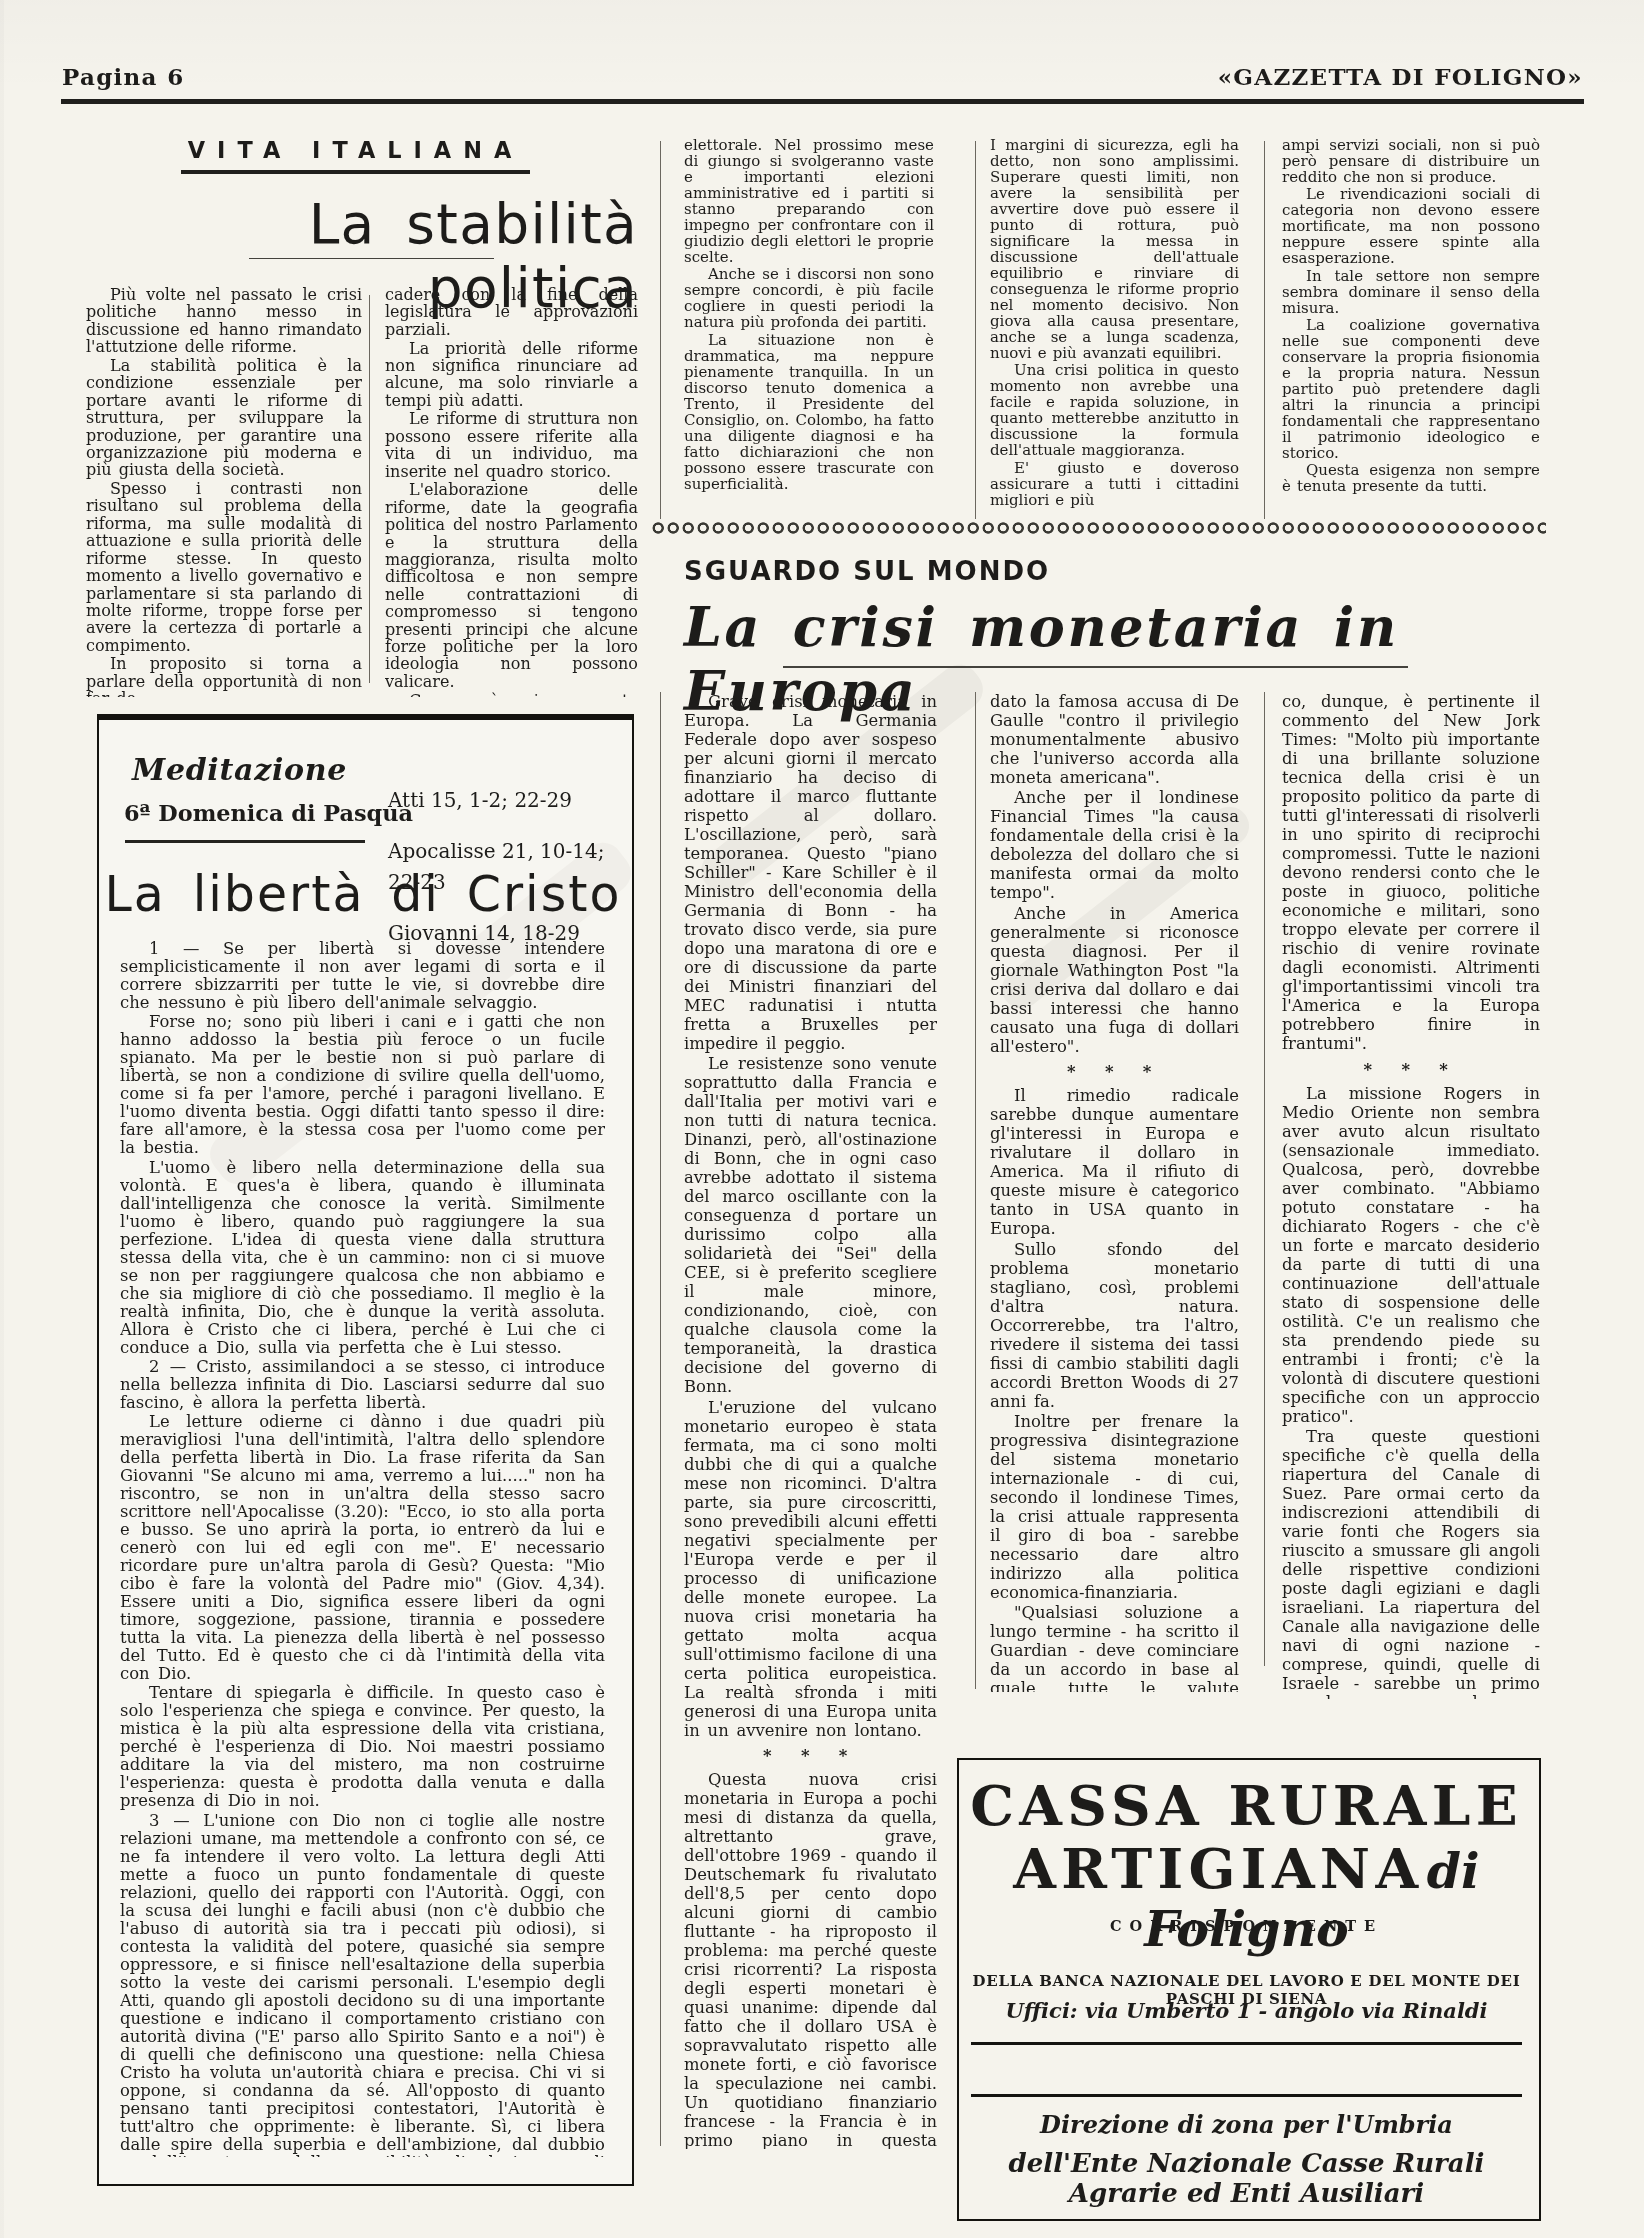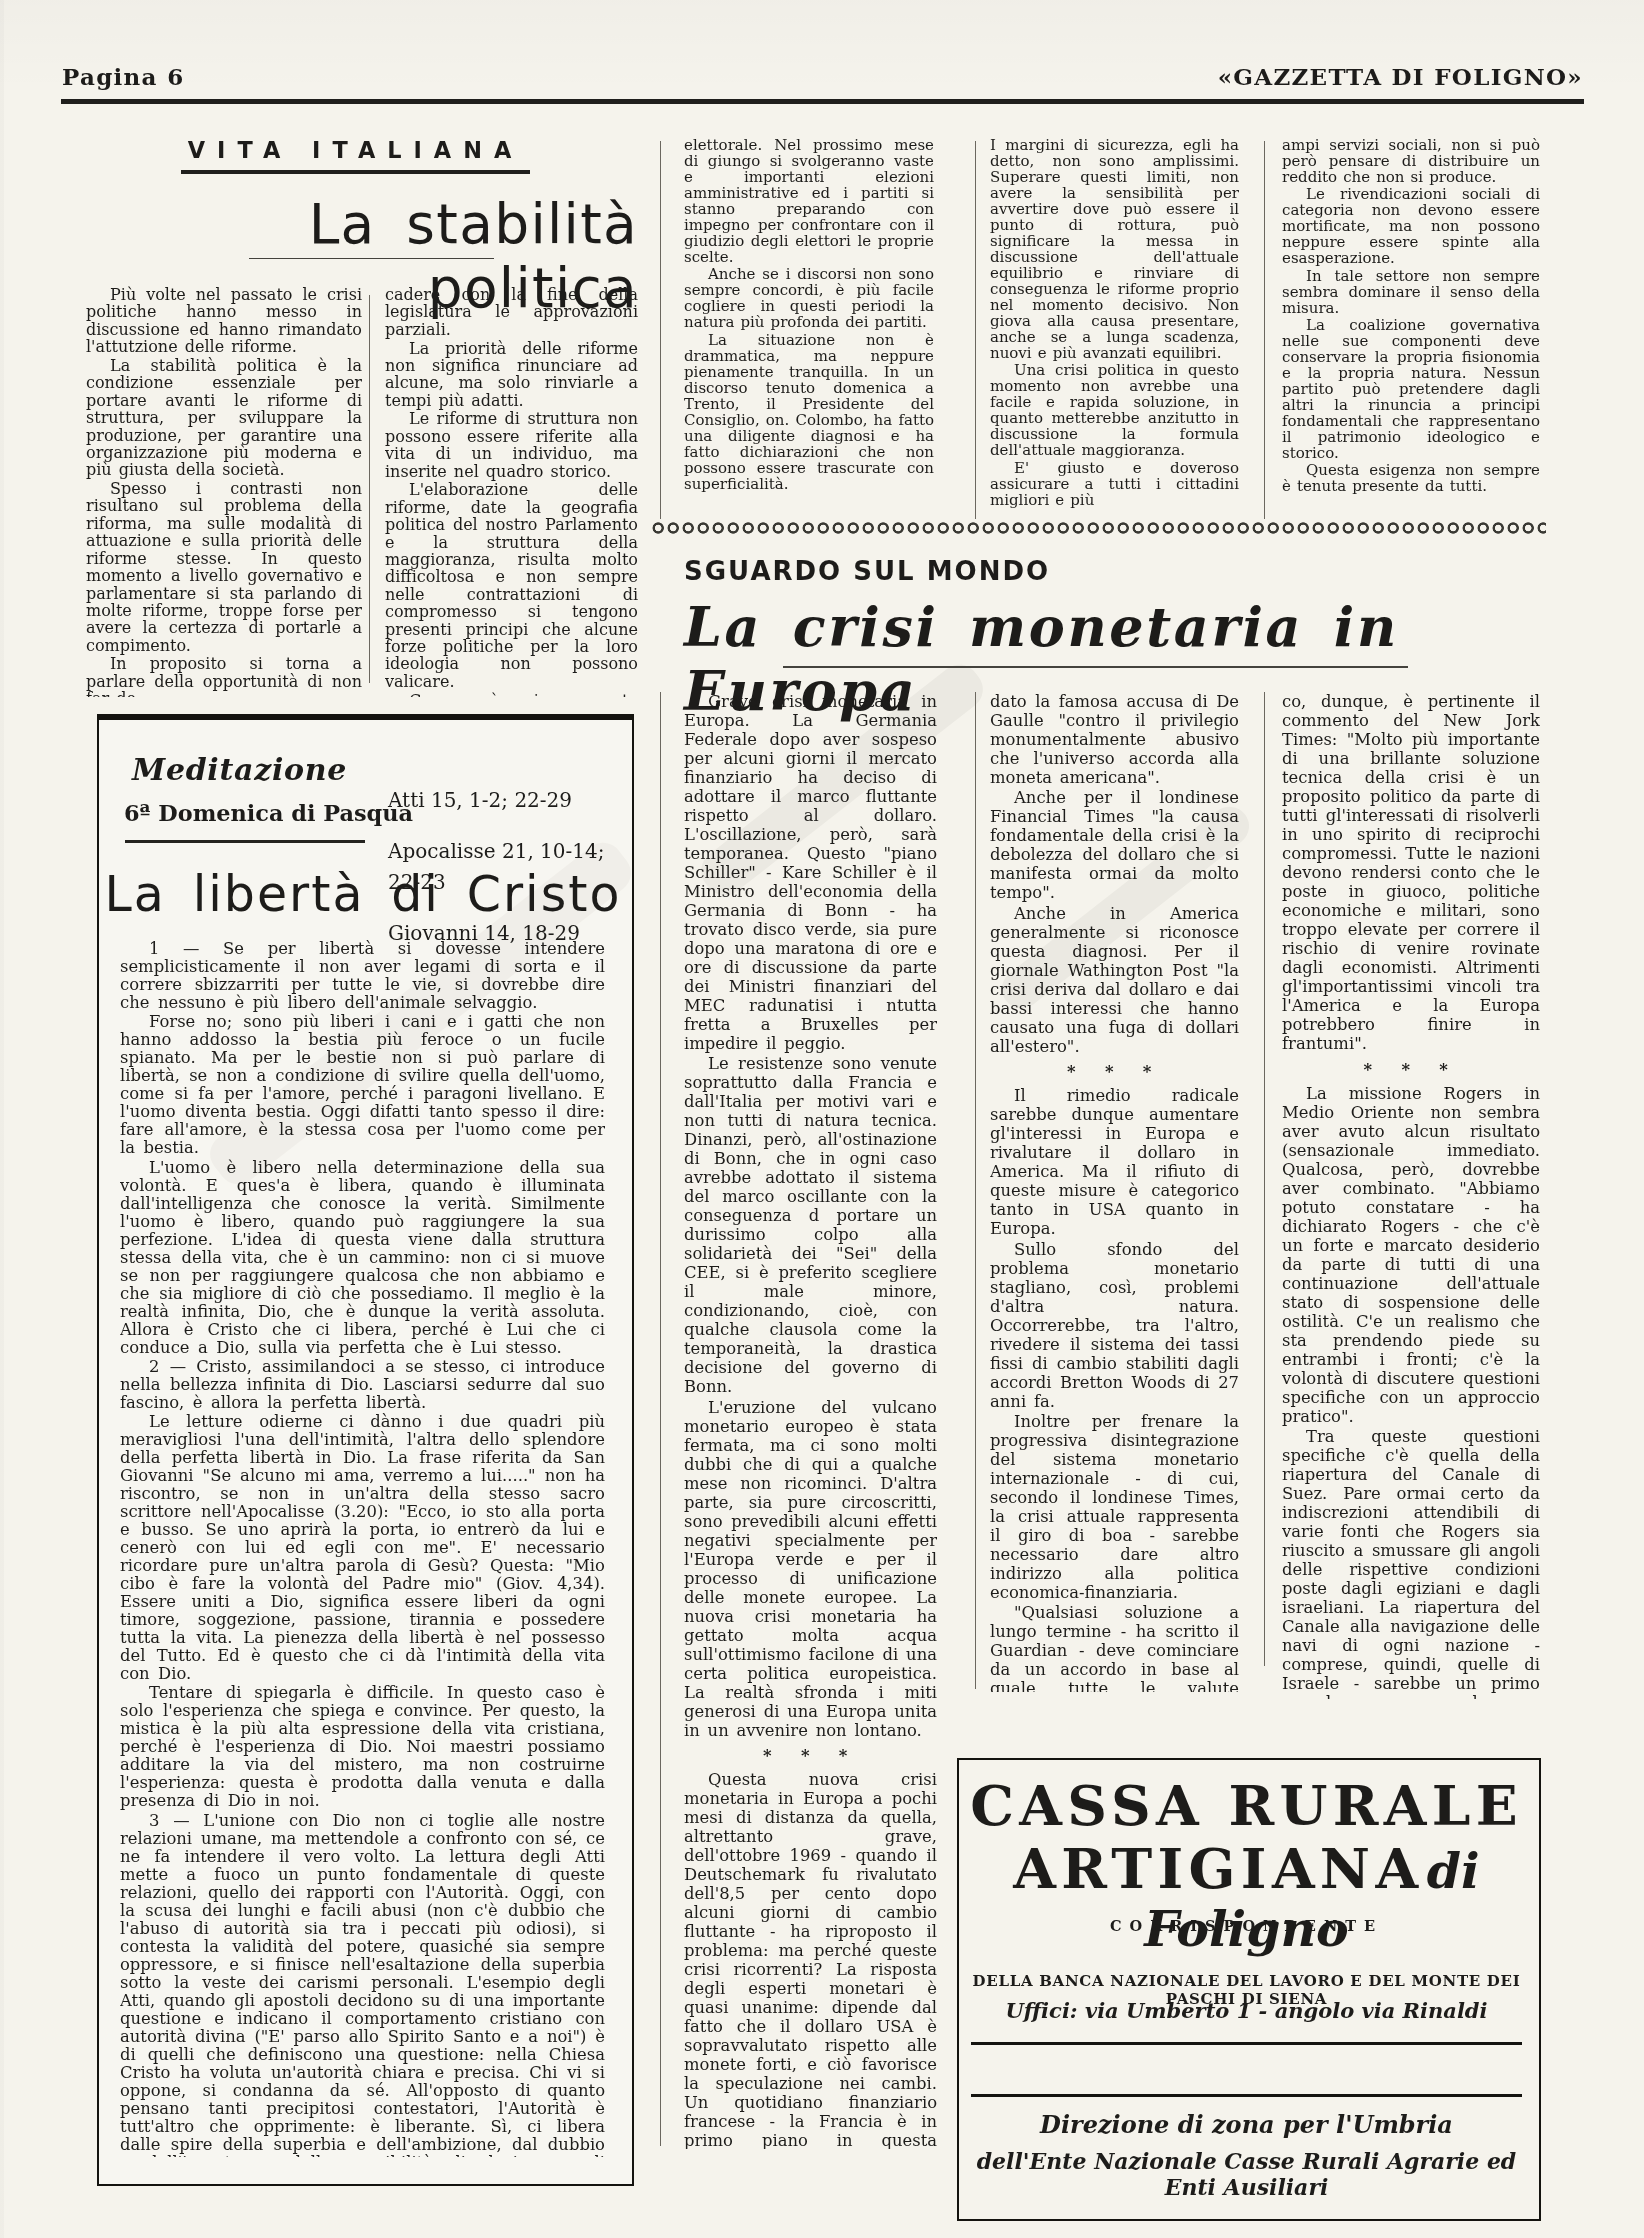--- a/index.html
+++ b/index.html
@@ -58,21 +58,21 @@
   .adbox{border:2.6px solid #14130f;text-align:center;margin-top:40px;}
   .ad-big{font-size:55px;font-weight:bold;letter-spacing:5.3px;line-height:62px;}
   .ad-script{font-size:49px;font-weight:bold;font-style:italic;letter-spacing:0;}
   .ad-small-caps{font-size:14.5px;font-weight:bold;letter-spacing:8px;}
   .ad-line4{font-size:19px;font-weight:bold;}
   .ad-line5{font-size:15px;font-weight:bold;letter-spacing:0.7px;}
   .ad-line6{font-size:21px;font-weight:bold;font-style:italic;}
   .ad-rule{background:#14130f;height:2.6px;}
   .ad-line7{font-family:"DejaVu Sans","Liberation Sans",sans-serif;font-size:24px;font-weight:bold;}
   .ad-line8{font-size:24px;font-weight:bold;font-style:italic;}
-  .ad-line9{font-size:22px;font-weight:bold;font-style:italic;}
+  .ad-line9{font-size:26px;font-weight:bold;font-style:italic;}
 </style>
 </head>
 <body>
 
 <div class="page">
 
   <div class="smudge" style="left:164px;top:987px;width:513px;height:53px;"></div>
   <div class="smudge" style="left:671px;top:757px;width:342px;height:46px;"></div>
   <div class="smudge" style="left:974px;top:888px;width:303px;height:39px;"></div>
 

